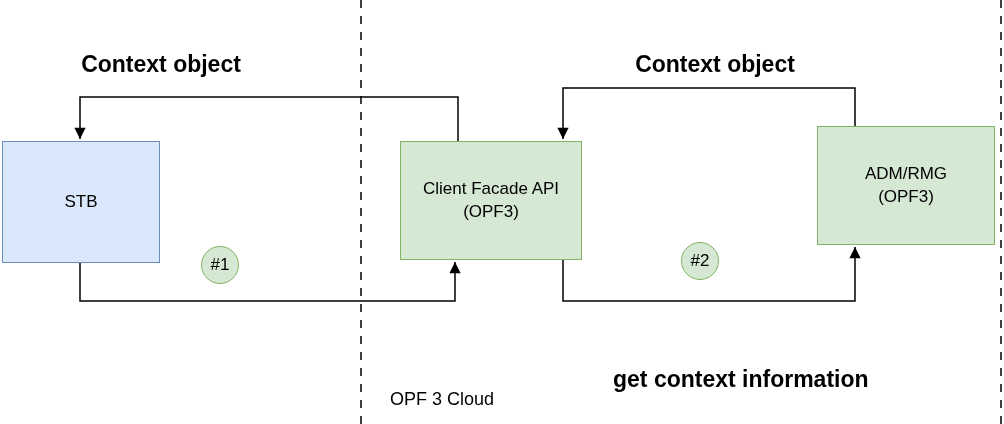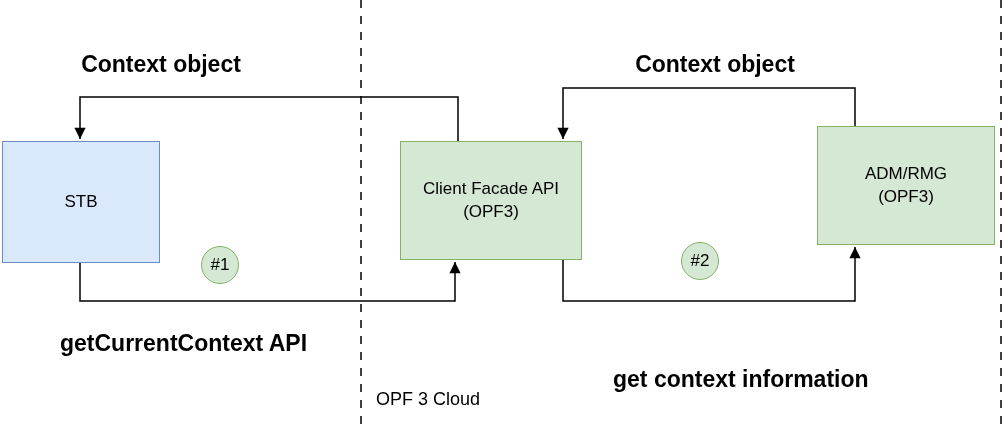--- a/index.html
+++ b/index.html
@@ -89,25 +89,24 @@
 
   <div class="box green" style="left:817px; top:126px; width:178px; height:119px;">
     <span>ADM/RMG
 (OPF3)</span>
   </div>
 
   <div class="label" style="left:41px; top:51px; width:240px;">Context object</div>
 
   <div class="label" style="left:595px; top:51px; width:240px;">Context object</div>
 
-  <div class="label" style="left:60px; top:330px; width:240px;">getCurrentContext API</div>
 
   <div class="label" style="left:613px; top:330px; width:240px;margin-top:36px;">get context information</div>
 
-  <div class="cloud-label" style="left:376px; top:389px;">OPF 3 Cloud</div>
+  <div class="cloud-label" style="left:390px; top:389px;">OPF 3 Cloud</div>
 
   <div class="badge" style="left:201px; top:246px;">
     <span>#1</span>
   </div>
 
   <div class="badge" style="left:681px; top:242px;">
     <span>#2</span>
   </div>
 
 </div>

